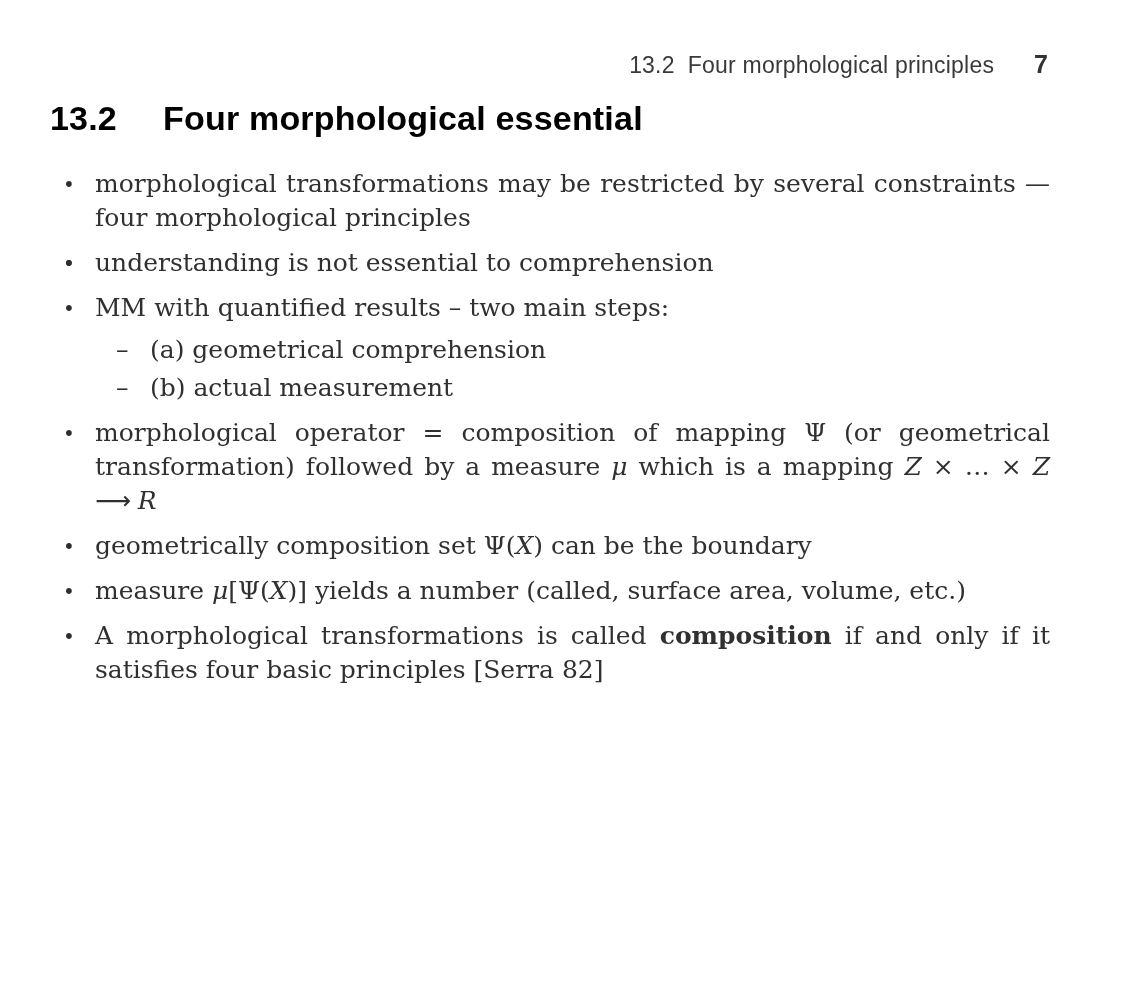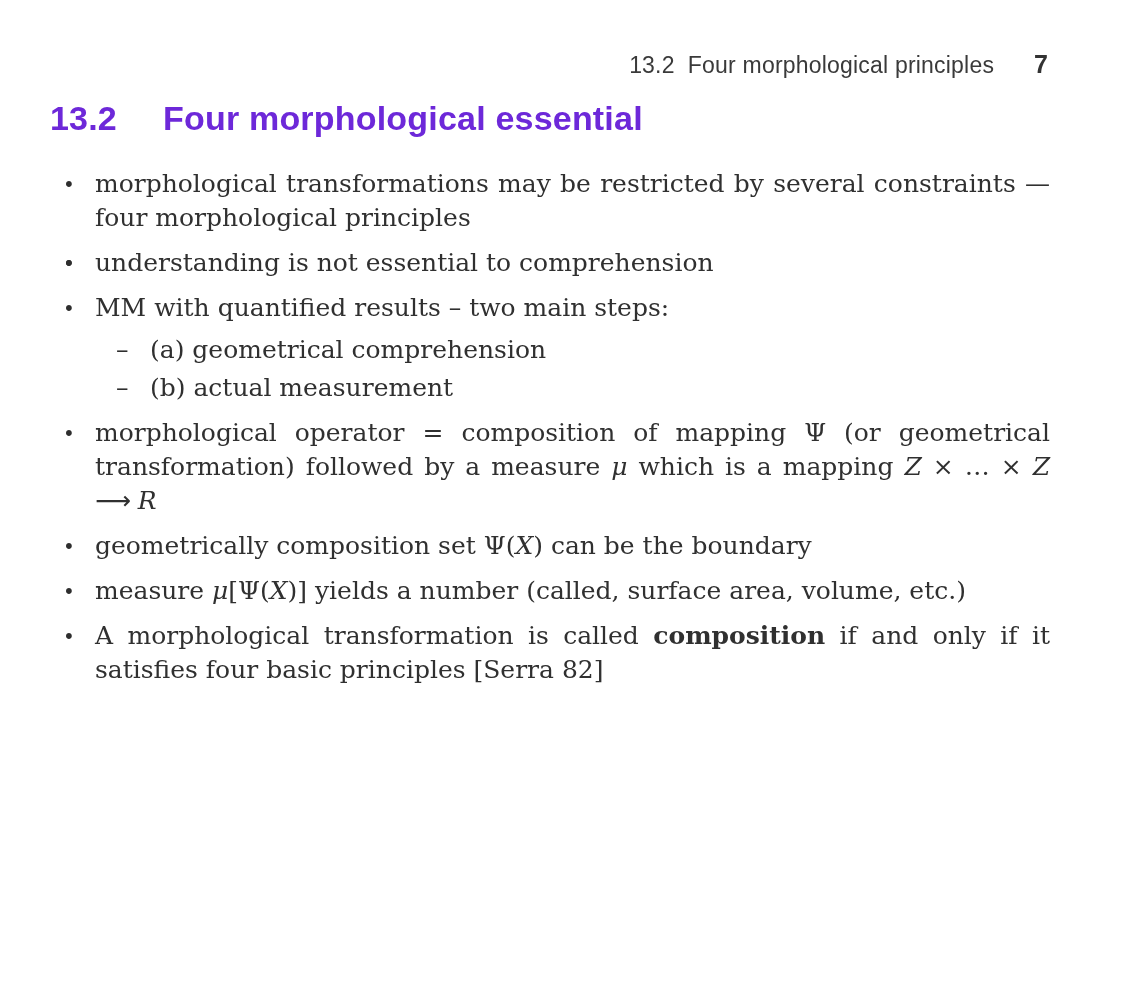--- a/index.html
+++ b/index.html
@@ -38,21 +38,21 @@
     color: #333333;
   }
   
   .section-heading {
     display: flex;
     margin: 20px 0 0 50px;
     font-family: "Liberation Sans", sans-serif;
     font-weight: bold;
     font-size: 34px;
     line-height: 38px;
-    color: #6d28d9;
+    color: #000000;
     letter-spacing: 0.2px;
   }
   .sec-num { margin-right: 46px; }
   
   .bullets {
     list-style: none;
     margin: 30px 0 0 0;
     padding: 0;
   }
   .bullet-item {
@@ -139,17 +139,17 @@
       <li class="bullet-item">
         <span class="marker">•</span>
         <div class="bullet-text"><span class="seg">geometrically composition set Ψ(</span><span class="seg seg-i">X</span><span class="seg">) can be the boundary</span></div>
       </li>
       <li class="bullet-item">
         <span class="marker">•</span>
         <div class="bullet-text"><span class="seg">measure </span><span class="seg seg-i">μ</span><span class="seg">[Ψ(</span><span class="seg seg-i">X</span><span class="seg">)] yields a number (called, surface area, volume, etc.)</span></div>
       </li>
       <li class="bullet-item">
         <span class="marker">•</span>
-        <div class="bullet-text"><span class="seg">A morphological transformation is called </span><span class="seg seg-b">composition</span><span class="seg"> if and only if it satisfies four basic principles [Serra 82]</span></div>
+        <div class="bullet-text"><span class="seg">A morphological transformations is called </span><span class="seg seg-b">composition</span><span class="seg"> if and only if it satisfies four basic principles [Serra 82]</span></div>
       </li>
     </ul>
 
 </div>
 
 </body></html>

